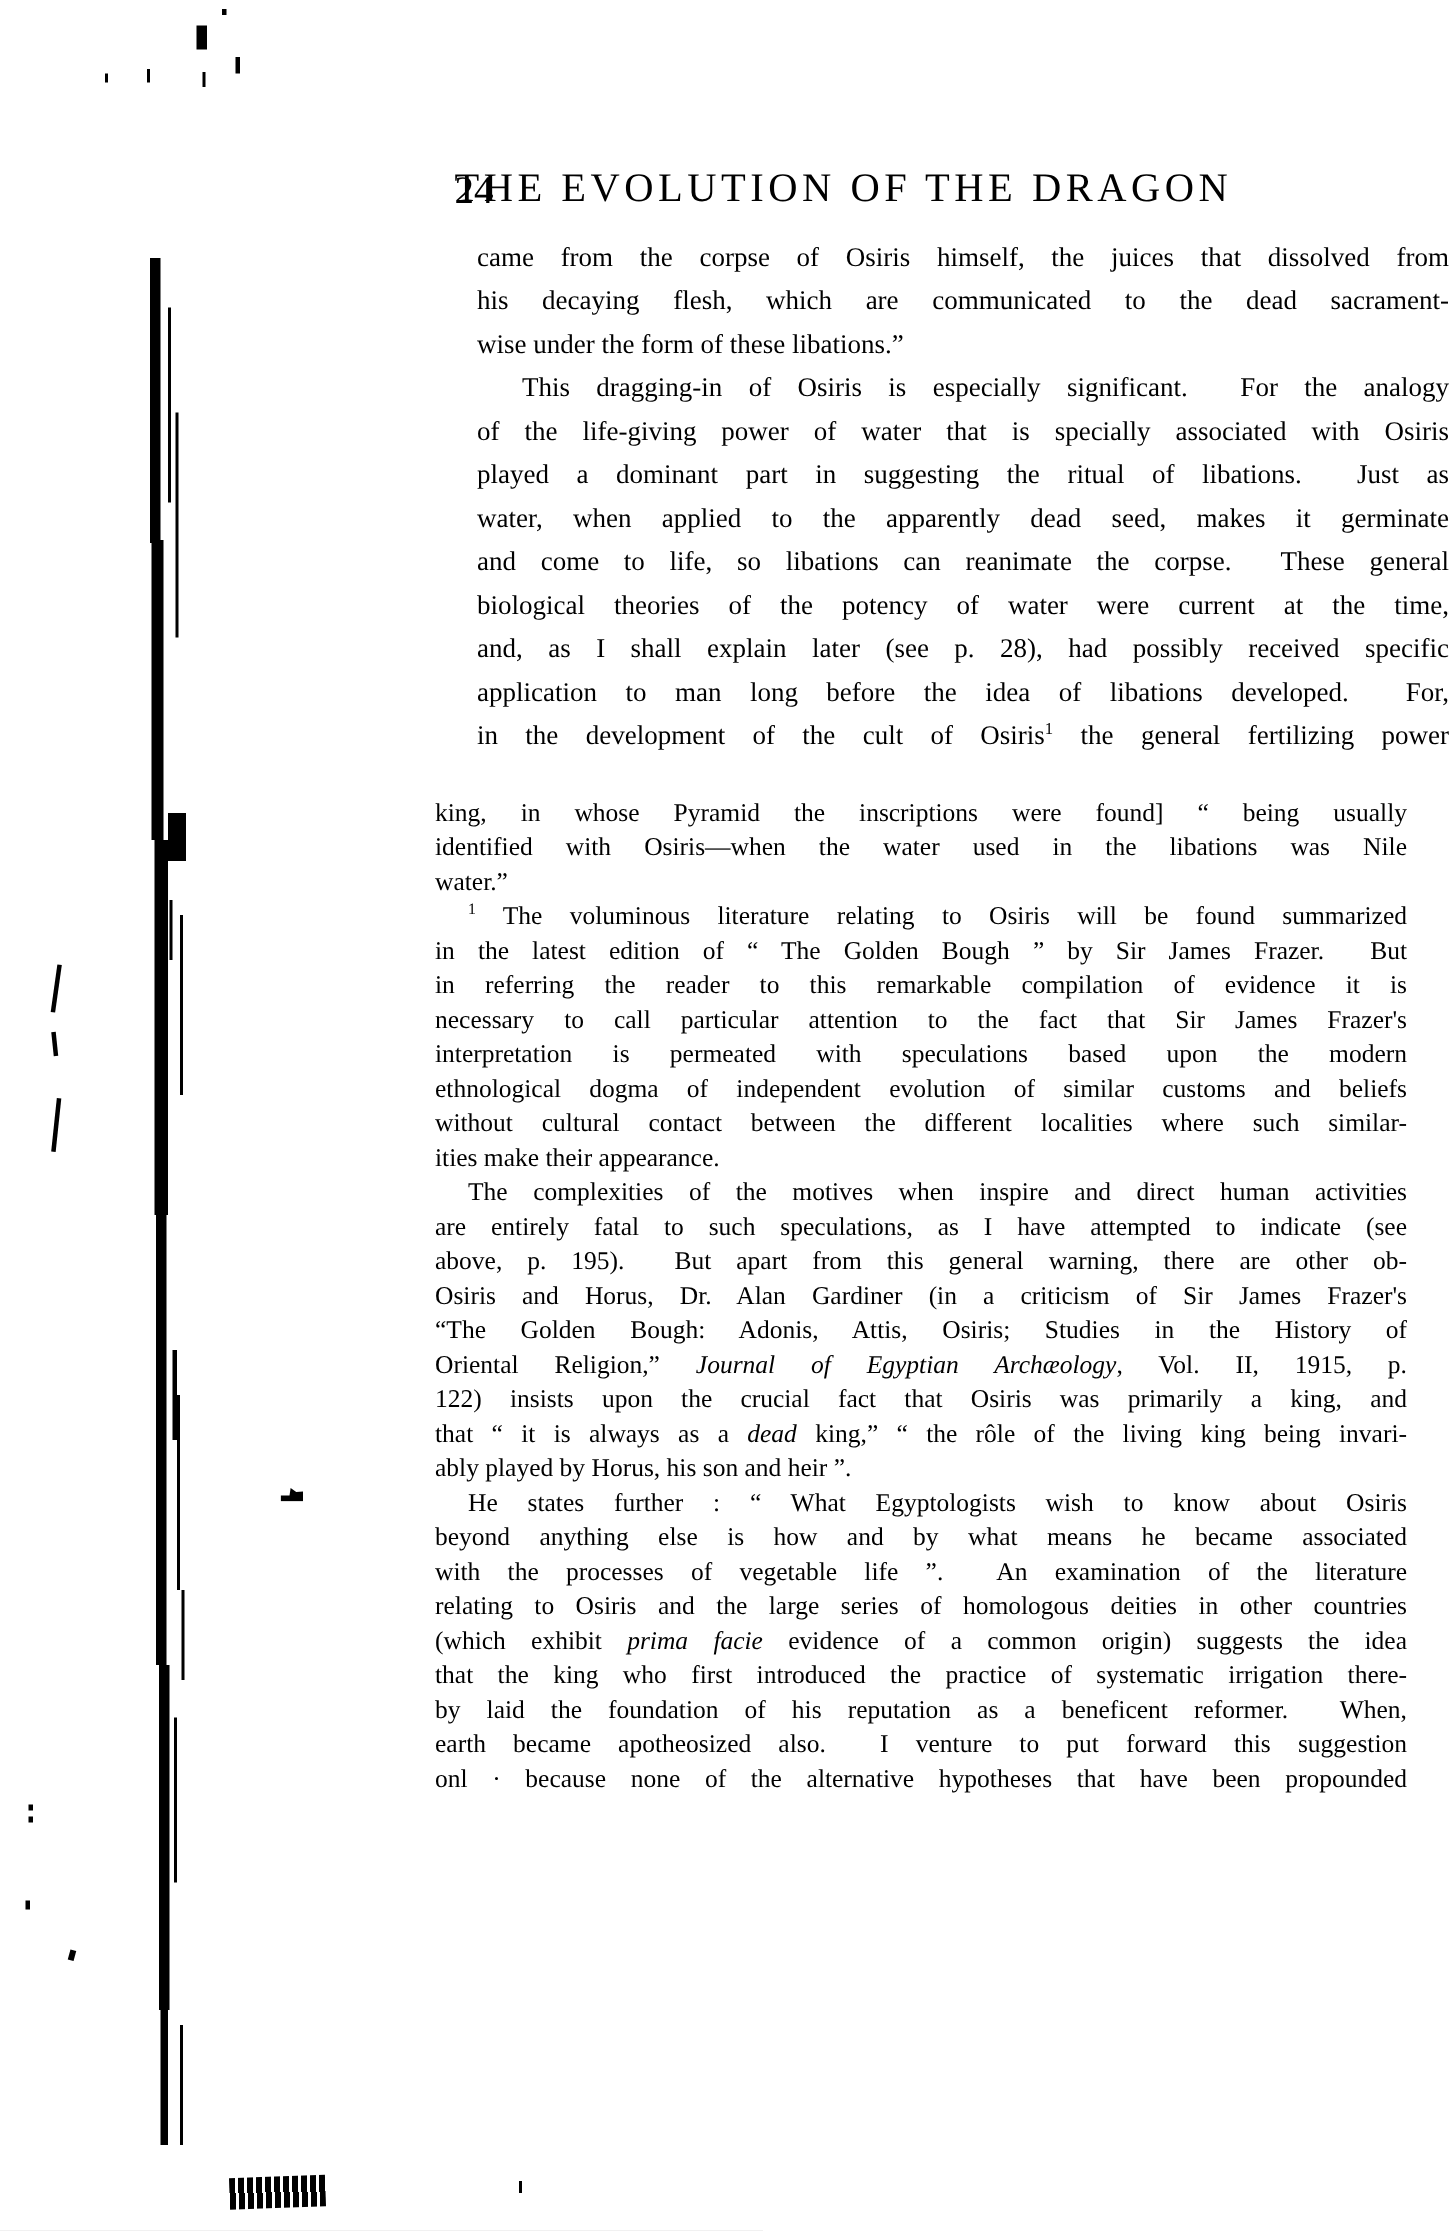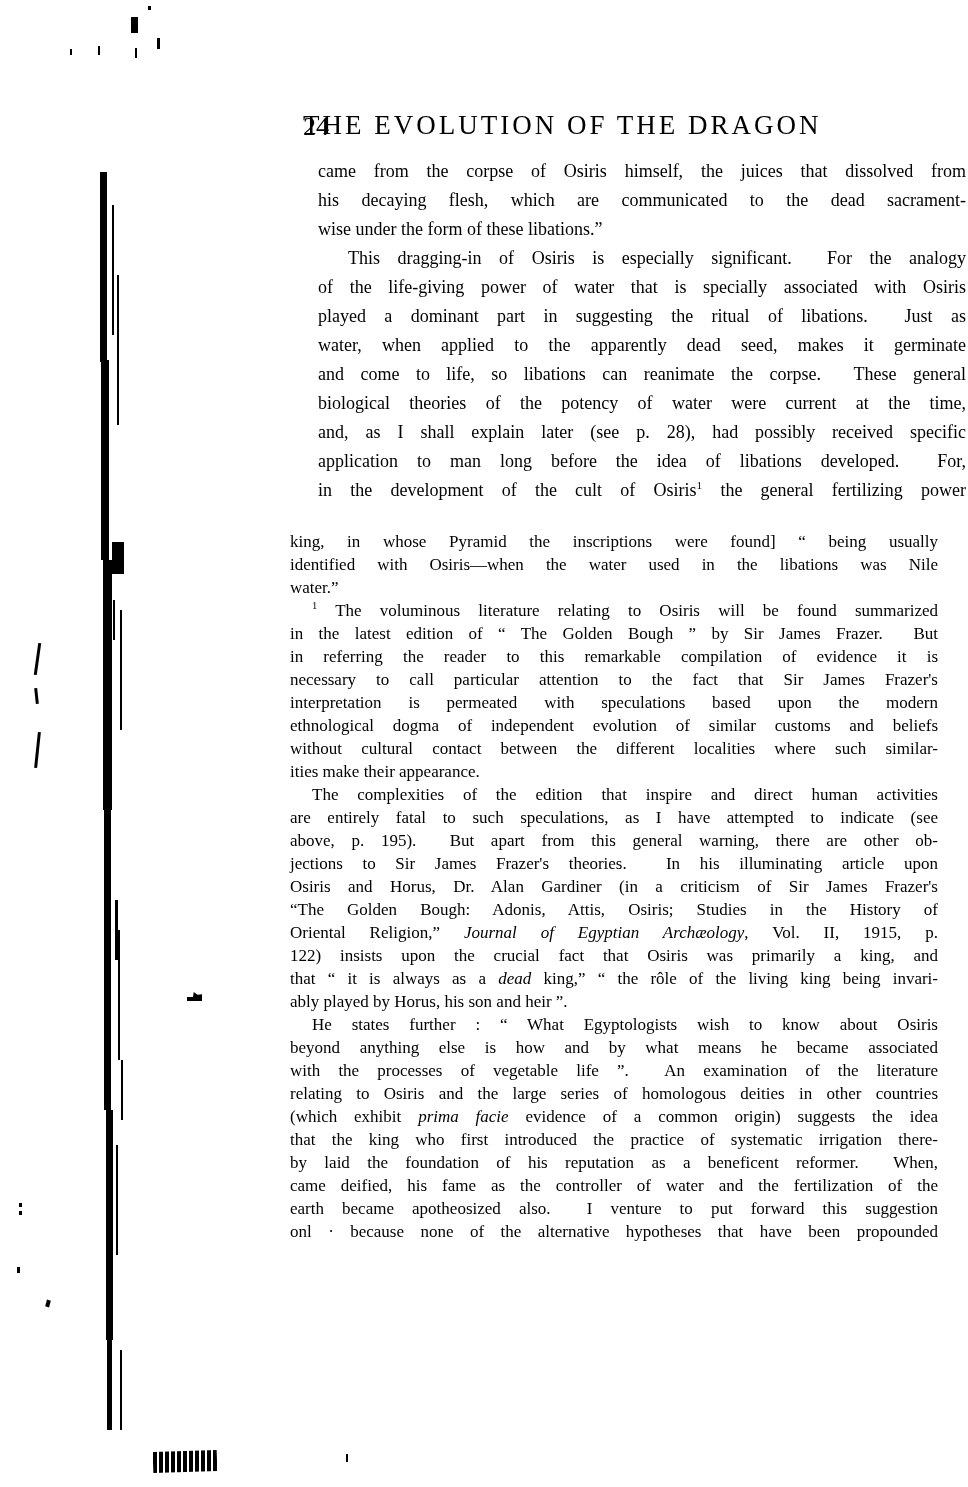--- a/index.html
+++ b/index.html
@@ -111,35 +111,33 @@
       <div class="line fill"><span>identified with Osiris—when the water used in the libations was Nile</span></div>
       <div class="line"><span>water.”</span></div>
       <div class="line fill indent"><span class="sup">1</span><span> The voluminous literature relating to Osiris will be found summarized</span></div>
       <div class="line fill"><span>in the latest edition of “ The Golden Bough ” by Sir James Frazer.&nbsp; But</span></div>
       <div class="line fill"><span>in referring the reader to this remarkable compilation of evidence it is</span></div>
       <div class="line fill"><span>necessary to call particular attention to the fact that Sir James Frazer's</span></div>
       <div class="line fill"><span>interpretation is permeated with speculations based upon the modern</span></div>
       <div class="line fill"><span>ethnological dogma of independent evolution of similar customs and beliefs</span></div>
       <div class="line fill"><span>without cultural contact between the different localities where such similar-</span></div>
       <div class="line"><span>ities make their appearance.</span></div>
-      <div class="line fill indent"><span>The complexities of the edition that inspire and direct human activities</span></div>
+      <div class="line fill indent"><span>The complexities of the motives when inspire and direct human activities</span></div>
       <div class="line fill"><span>are entirely fatal to such speculations, as I have attempted to indicate (see</span></div>
       <div class="line fill"><span>above, p. 195).&nbsp; But apart from this general warning, there are other ob-</span></div>
-      <div class="line fill"><span>jections to Sir James Frazer's theories.&nbsp; In his illuminating article upon</span></div>
       <div class="line fill"><span>Osiris and Horus, Dr. Alan Gardiner (in a criticism of Sir James Frazer's</span></div>
       <div class="line fill"><span>“The Golden Bough: Adonis, Attis, Osiris; Studies in the History of</span></div>
       <div class="line fill"><span>Oriental Religion,” </span><span class="it">Journal of Egyptian Archæology</span><span>, Vol. II, 1915, p.</span></div>
       <div class="line fill"><span>122) insists upon the crucial fact that Osiris was primarily a king, and</span></div>
       <div class="line fill"><span>that “ it is always as a </span><span class="it">dead</span><span> king,” “ the rôle of the living king being invari-</span></div>
       <div class="line"><span>ably played by Horus, his son and heir ”.</span></div>
       <div class="line fill indent"><span>He states further : “ What Egyptologists wish to know about Osiris</span></div>
       <div class="line fill"><span>beyond anything else is how and by what means he became associated</span></div>
       <div class="line fill"><span>with the processes of vegetable life ”.&nbsp; An examination of the literature</span></div>
       <div class="line fill"><span>relating to Osiris and the large series of homologous deities in other countries</span></div>
       <div class="line fill"><span>(which exhibit </span><span class="it">prima facie</span><span> evidence of a common origin) suggests the idea</span></div>
       <div class="line fill"><span>that the king who first introduced the practice of systematic irrigation there-</span></div>
       <div class="line fill"><span>by laid the foundation of his reputation as a beneficent reformer.&nbsp; When,</span></div>
-      <div class="line fill"><span>came deified, his fame as the controller of water and the fertilization of the</span></div>
       <div class="line fill"><span>earth became apotheosized also.&nbsp; I venture to put forward this suggestion</span></div>
       <div class="line fill"><span>onl · because none of the alternative hypotheses that have been propounded</span></div>
     </div>
 
 </div>
 
 </body></html>

